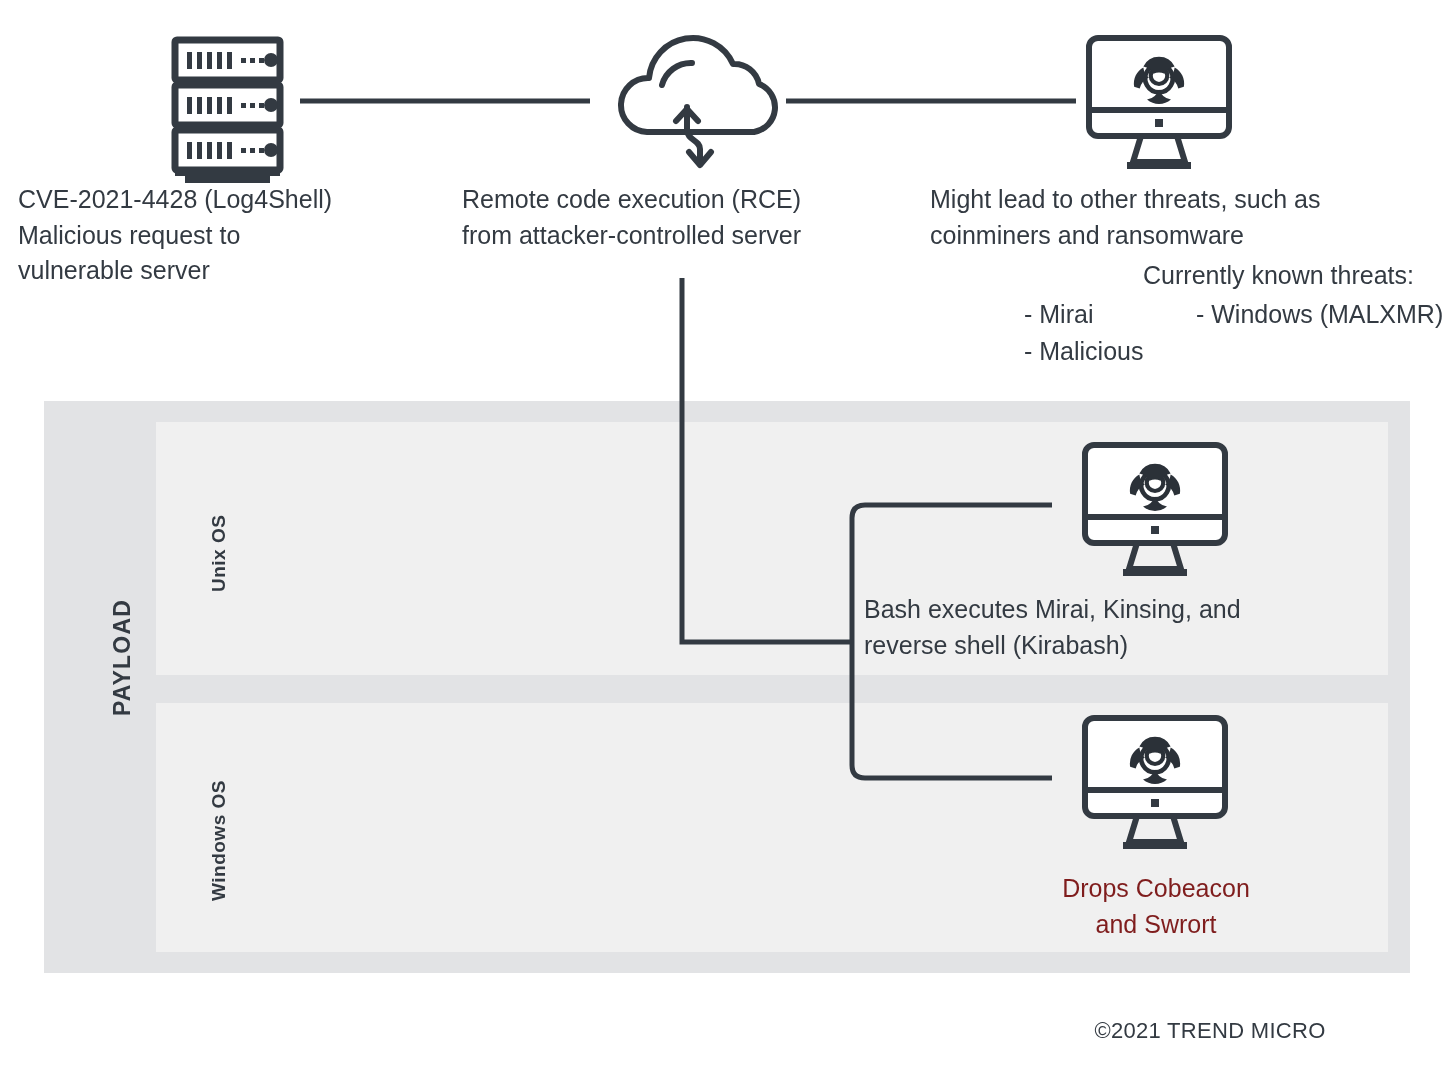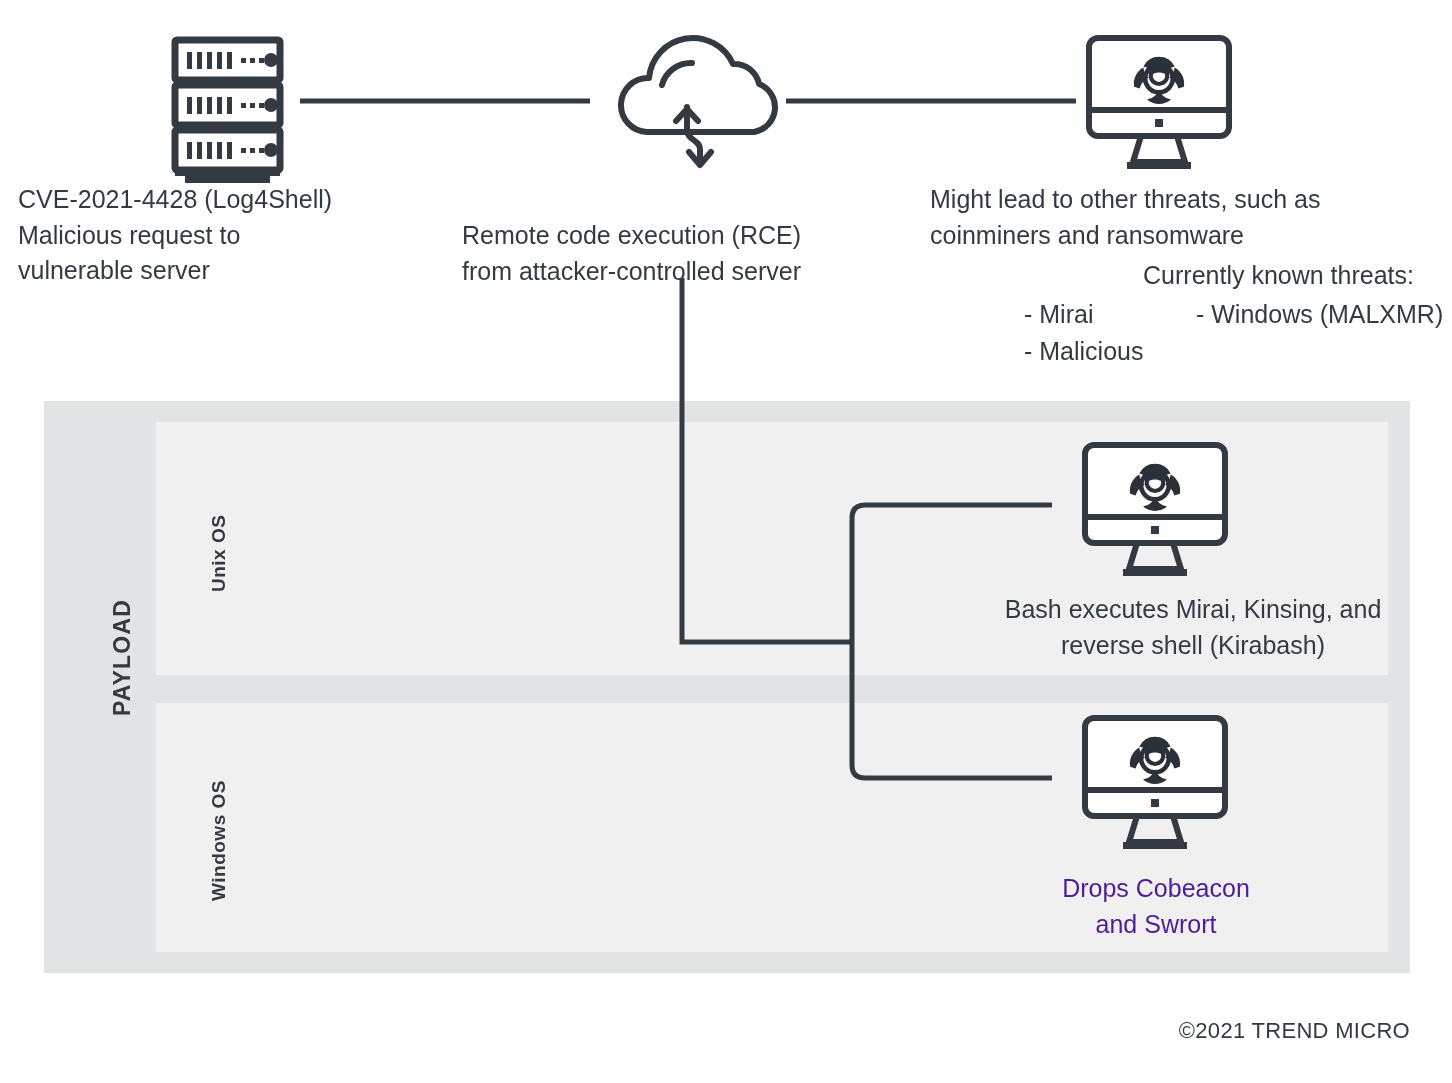--- a/index.html
+++ b/index.html
@@ -70,21 +70,21 @@
   
   .cap {
     position: absolute;
     text-align: left;
     color: #333a42;
     font-size: 25px;
     line-height: 1.42;
     white-space: pre-line;
   }
   .cap-server { left: 18px;  top: 182px; width: 444px; }
-  .cap-cloud  { left: 462px; top: 182px; width: 444px; margin-top: 36px; }
+  .cap-cloud  { left: 462px; top: 182px; width: 444px; }
   .cap-threat { left: 930px; top: 182px; width: 484px; }
 
   .known-head {
     position: absolute;
     left: 930px;
     top: 261px;
     width: 484px;
     text-align: right;
     font-size: 25px;
     color: #333a42;
@@ -97,47 +97,47 @@
     display: grid;
     grid-template-columns: 172px auto;
     row-gap: 8px;
     font-size: 25px;
     color: #333a42;
   }
   .threat-cols span { white-space: nowrap; }
 
   .cap-bash {
     position: absolute;
-    left: 949px;
+    left: 864px;
     top: 592px;
     width: 488px;
-    text-align: center;
+    text-align: left;
     font-size: 25px;
     line-height: 1.42;
     white-space: pre-line;
     color: #333a42;
   }
   .cap-drops {
     position: absolute;
     left: 912px;
     top: 871px;
     width: 488px;
     text-align: center;
     font-size: 25px;
     line-height: 1.42;
     white-space: pre-line;
-    color: #4c1d95;
+    color: #7f1d1d;
   }
 
   .copyright {
     position: absolute;
     left: 1010px;
     top: 1018px;
     width: 400px;
-    text-align: right;
+    text-align: center;
     font-size: 22px;
     color: #333a42;
     letter-spacing: 0.3px;
   }
 </style>
 </head>
 <body>
 
 <div id="stage">
 

